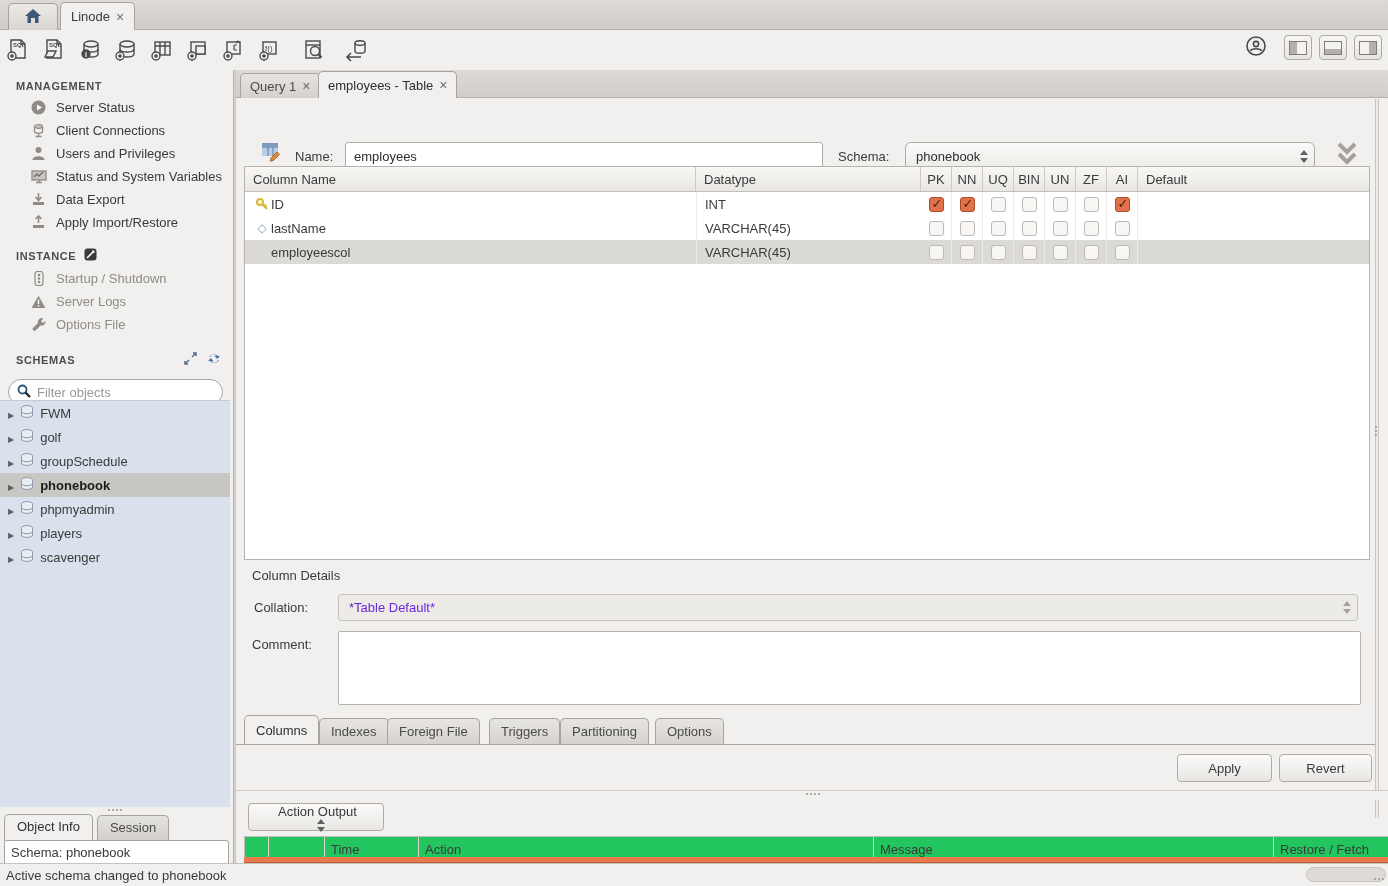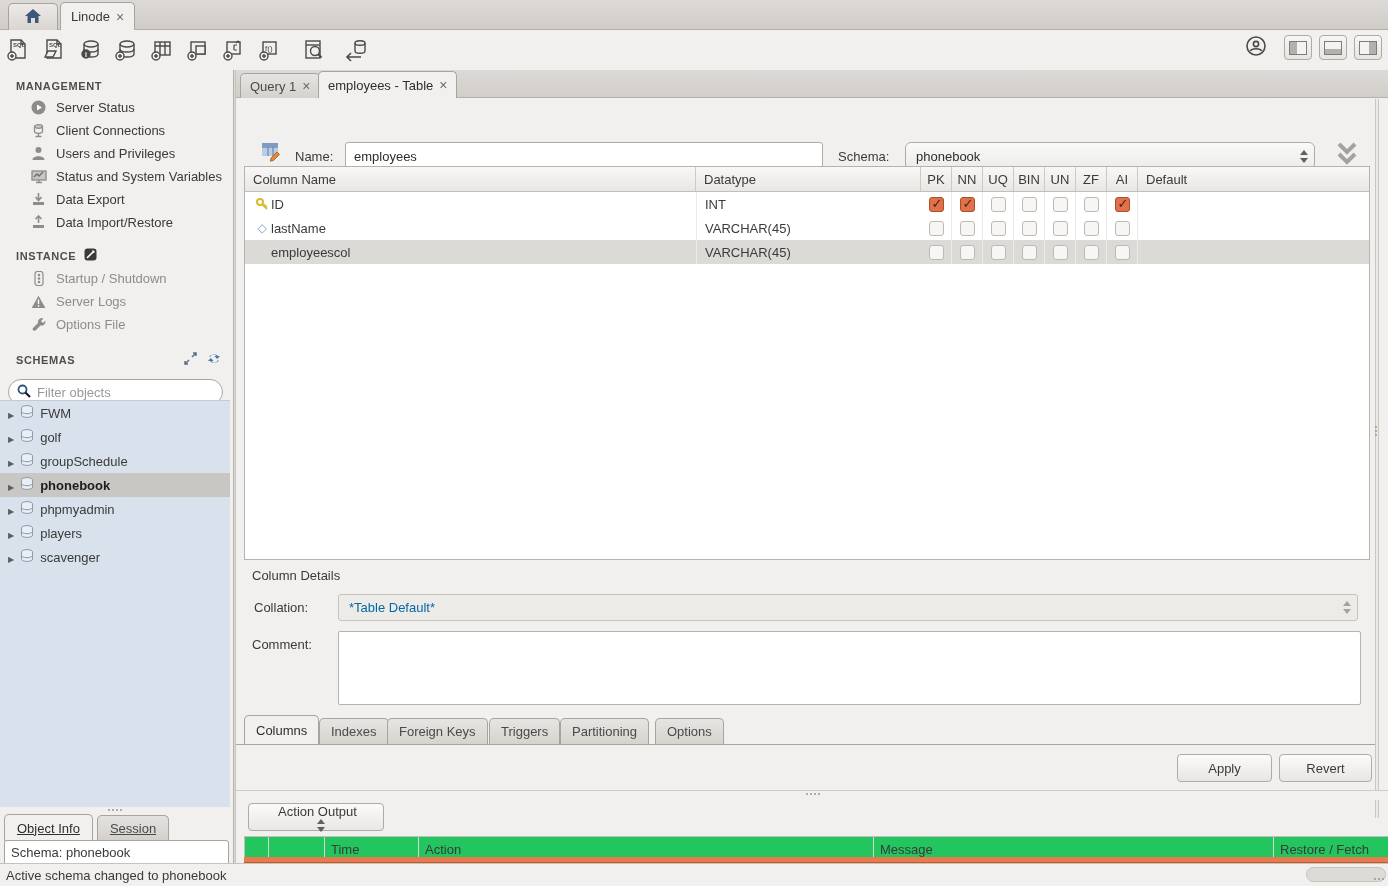--- a/index.html
+++ b/index.html
@@ -46,23 +46,23 @@
   .schemalist { position:absolute; left:0; top:330px; width:230px; height:407px; background:#d9e2ec;
                 border-top:1px solid #c2cbd6; }
   .schemarow { height:24px; display:flex; align-items:center; padding-left:8px; gap:6px; cursor:default; }
   .schemarow .tri::before { content:"▶"; font-size:8px; color:#5d5d5d; }
   .schemarow.selected { background:#c9c7c4; }
   .schemarow.selected .nm { font-weight:bold; color:#1c1c1c; }
   .grip-dots { position:absolute; display:flex; gap:2px; }
   .grip-dots i { width:2px; height:2px; background:#9a9792; border-radius:50%; display:block; }
 
   .infotabs { position:absolute; left:0px; top:744px; height:27px; display:flex; align-items:flex-end; }
-  .infotab { height:26px; padding:4px 12px; display:flex; align-items:center; border:1px solid #a7a39d;
+  .infotab { height:26px; padding:4px 12px; display:flex; border:1px solid #a7a39d;
              border-bottom:none; border-radius:5px 5px 0 0; margin-left:4px;
-             background:linear-gradient(#e4e2df,#d3d0cc); color:#4a4a4a;text-decoration:underline; }
+             background:linear-gradient(#e4e2df,#d3d0cc); color:#4a4a4a; }
   .infotab.active { background:#f1f0ee; height:27px; color:#2e2e2e; }
   .infobox { position:absolute; left:4px; top:770px; width:225px; height:91px; background:#fff;
              border:1px solid #a7a39d; border-radius:3px; padding:4px 6px; }
 
   
   .statusbar { position:absolute; left:0; top:863px; width:1388px; height:23px; background:#f1f0ee;
                border-top:1px solid #c6c3be; display:flex; align-items:center; padding-left:6px; }
   .hscroll-thumb { position:absolute; right:2px; top:867px; width:80px; height:15px; background:#dedbd7;
                    border:1px solid #c6c3bf; border-radius:8px; }
 
@@ -114,21 +114,21 @@
 
   
   .vsplit { position:absolute; left:1139px; top:29px; width:4px; height:719px;
             border-left:1px solid #c9c6c1; border-right:1px solid #c9c6c1; background:#eceae7; }
 
   
   .cd-title { position:absolute; left:16px; top:498px; }
   .cd-label { position:absolute; font-size:13px; color:#3a3a3a; }
   .collation { position:absolute; left:102px; top:524px; width:1020px; height:27px; background:#edebe8;
                border:1px solid #c6c3be; border-radius:3px; display:flex; align-items:center; padding:0 6px 0 10px; }
-  .collation .val { flex:1; color:#0369a1; }
+  .collation .val { flex:1; color:#6d28d9; }
   .collation .spinner .up { border-bottom-color:#a6a39e; }
   .collation .spinner .dn { border-top-color:#a6a39e; }
   .commentbox { position:absolute; left:102px; top:561px; width:1023px; height:74px; background:#fff;
                 border:1px solid #b6b2ad; border-radius:2px; resize:none; outline:none; font-family:inherit;
                 font-size:13px; padding:4px 6px; }
 
   
   .edtabs { position:absolute; left:0; top:646px; width:1139px; height:29px; border-bottom:1px solid #aaa69f; }
   .edtab { position:absolute; bottom:0; height:26px; padding:0 11px; display:flex; align-items:center;
            border:1px solid #a7a39d; border-bottom:none; border-radius:5px 5px 0 0;
@@ -337,21 +337,21 @@
     </span>
       <span class="lbl">Data Export</span>
   </div>
   <div class="navitem">
     <span class="icn16">
       <svg width="15" height="15" viewBox="0 0 15 15" fill="#8e8b88">
           <path d="M7.5 8 v-7 M4.5 4 l3 -3 3 3" fill="none" stroke="#8e8b88" stroke-width="1.6"></path>
           <path d="M2 10 h11 v3 h-11 z"></path>
         </svg>
     </span>
-      <span class="lbl">Data Import/Restore</span>
+      <span class="lbl">Apply Import/Restore</span>
   </div>
 
   <div class="sechdr" style="padding-top:14px">
     <span>INSTANCE</span>
     <span style="margin-left:8px">
       <svg width="13" height="13" viewBox="0 0 13 13">
           <rect x="0.5" y="0.5" width="12" height="12" rx="3" fill="#3a3a3a"></rect>
           <path d="M3 10 L10 3 M8.5 2.5 l2 2" stroke="#fff" stroke-width="1.6"></path>
         </svg>
     </span>
@@ -668,21 +668,21 @@
   <textarea class="commentbox" style=""></textarea>
 
   <div class="edtabs">
     <div class="edtab active" style="left:8px">
         <span>Columns</span>
       </div>
     <div class="edtab" style="left:83px">
         <span>Indexes</span>
       </div>
     <div class="edtab" style="left:151px">
-        <span>Foreign Keys</span>
+        <span>Foreign File</span>
       </div>
     <div class="edtab" style="left:253px">
         <span>Triggers</span>
       </div>
     <div class="edtab" style="left:324px">
         <span>Partitioning</span>
       </div>
     <div class="edtab" style="left:419px">
         <span>Options</span>
       </div>

